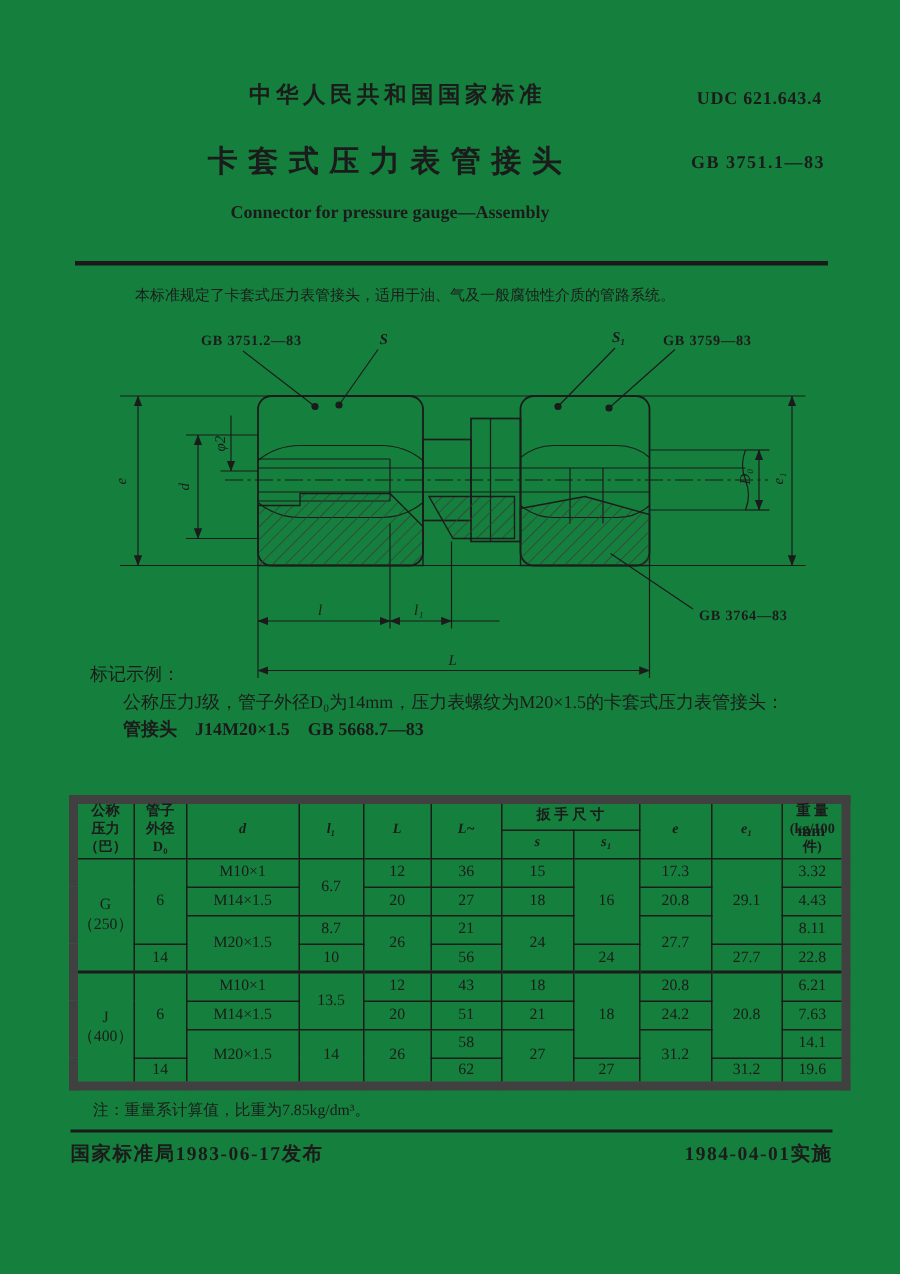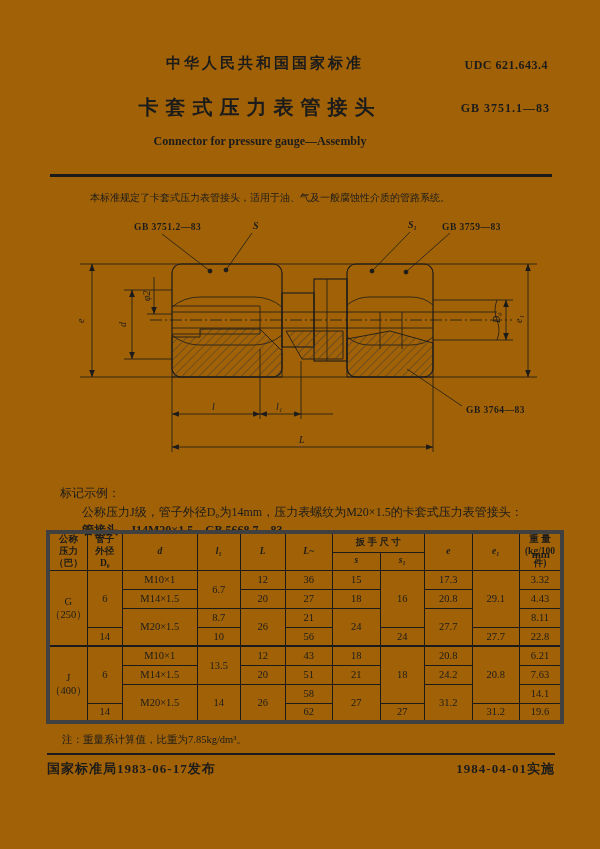--- a/index.html
+++ b/index.html
@@ -1,37 +1,37 @@
 <!DOCTYPE html>
 <html><head>
 <meta charset="utf-8">
 <style>
   html,body{margin:0;padding:0;}
   body{background:#e8e8e6;font-family:"Liberation Serif","DejaVu Serif",serif;}
-  .page{position:relative;width:600px;height:849px;margin:0 auto;background:#a16207;color:#1b1b1b;overflow:hidden;}
+  .page{position:relative;width:600px;height:849px;margin:0 auto;background:#15803d;color:#1b1b1b;overflow:hidden;}
   .abs{position:absolute;}
   .b{font-weight:bold;}
   .ctr{text-align:center;}
   .std-org{left:120px;top:54px;width:290px;font-size:15px;letter-spacing:3px;}
   .udc{right:52px;top:58px;font-size:12px;letter-spacing:.5px;}
   .doc-title{left:105px;top:94px;width:310px;font-size:20px;letter-spacing:7px;}
   .std-no{right:50px;top:101px;font-size:12px;letter-spacing:1px;}
   .title-en{left:80px;top:134px;width:360px;font-size:12px;}
   .rule1{left:50px;right:48px;top:174px;height:3px;background:#1a1a1a;}
   .rule2{left:47px;right:45px;top:753px;height:2px;background:#1a1a1a;}
   .scope{left:72px;top:190px;width:492px;font-size:10px;text-indent:1.8em;line-height:1.5;}
   .drawing{left:50px;top:218px;width:500px;height:240px;}
   svg text{font-family:"Liberation Serif","DejaVu Serif",serif;fill:#1b1b1b;}
   .dimtxt{font-style:italic;font-size:10px;}
   .lbltxt{font-size:9.5px;letter-spacing:.5px;}
-  .marking{left:60px;top:484px;width:480px;font-size:12px;line-height:1.55;}
+  .marking{left:60px;top:440px;width:480px;font-size:12px;line-height:1.55;}
   .marking .ind{padding-left:22px;}
   .mm-label{right:50px;top:512px;font-size:11px;font-weight:bold;margin-top:36px;}
   table.dims{position:absolute;left:46px;top:530px;border-collapse:collapse;table-layout:fixed;
-    border:4px solid #404040;font-size:10.5px;}
+    border:6px solid #404040;font-size:10.5px;}
   table.dims th,table.dims td{border:1px solid #1b1b1b;text-align:center;vertical-align:middle;
     padding:0;line-height:1.25;}
   table.dims th{font-weight:bold;font-size:9.5px;}
   .pre{white-space:pre-line;}
   .it{font-style:italic;font-family:"Liberation Serif",serif;}
   tbody tr{height:19px;}
   tr.sect td{border-top:2px solid #1b1b1b;}
   .note{left:62px;top:733px;font-size:10.5px;}
   .footer-issued{left:47px;top:760px;font-size:13px;font-weight:bold;letter-spacing:1px;}
   .footer-eff{right:45px;top:760px;font-size:13px;font-weight:bold;letter-spacing:1px;}

